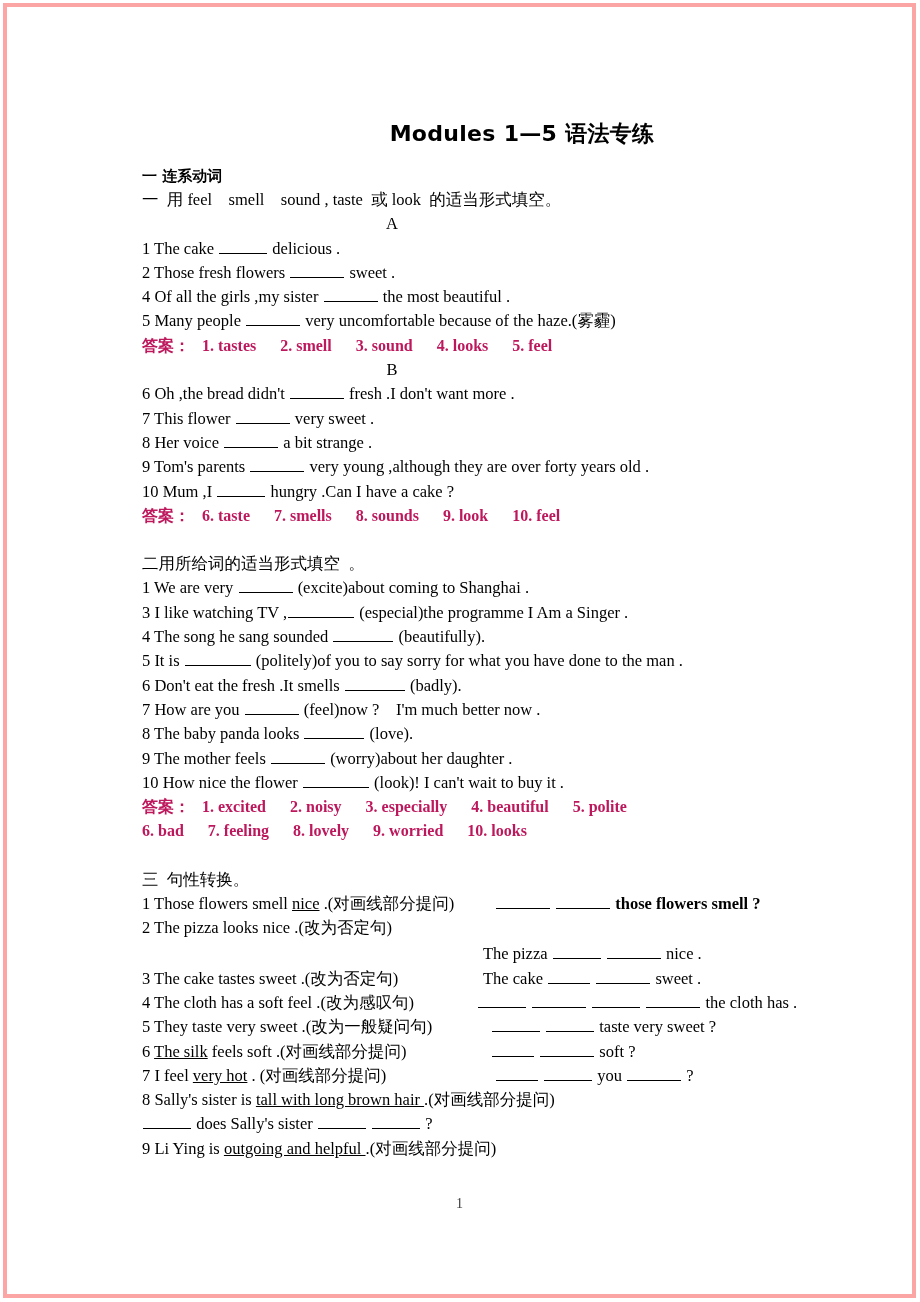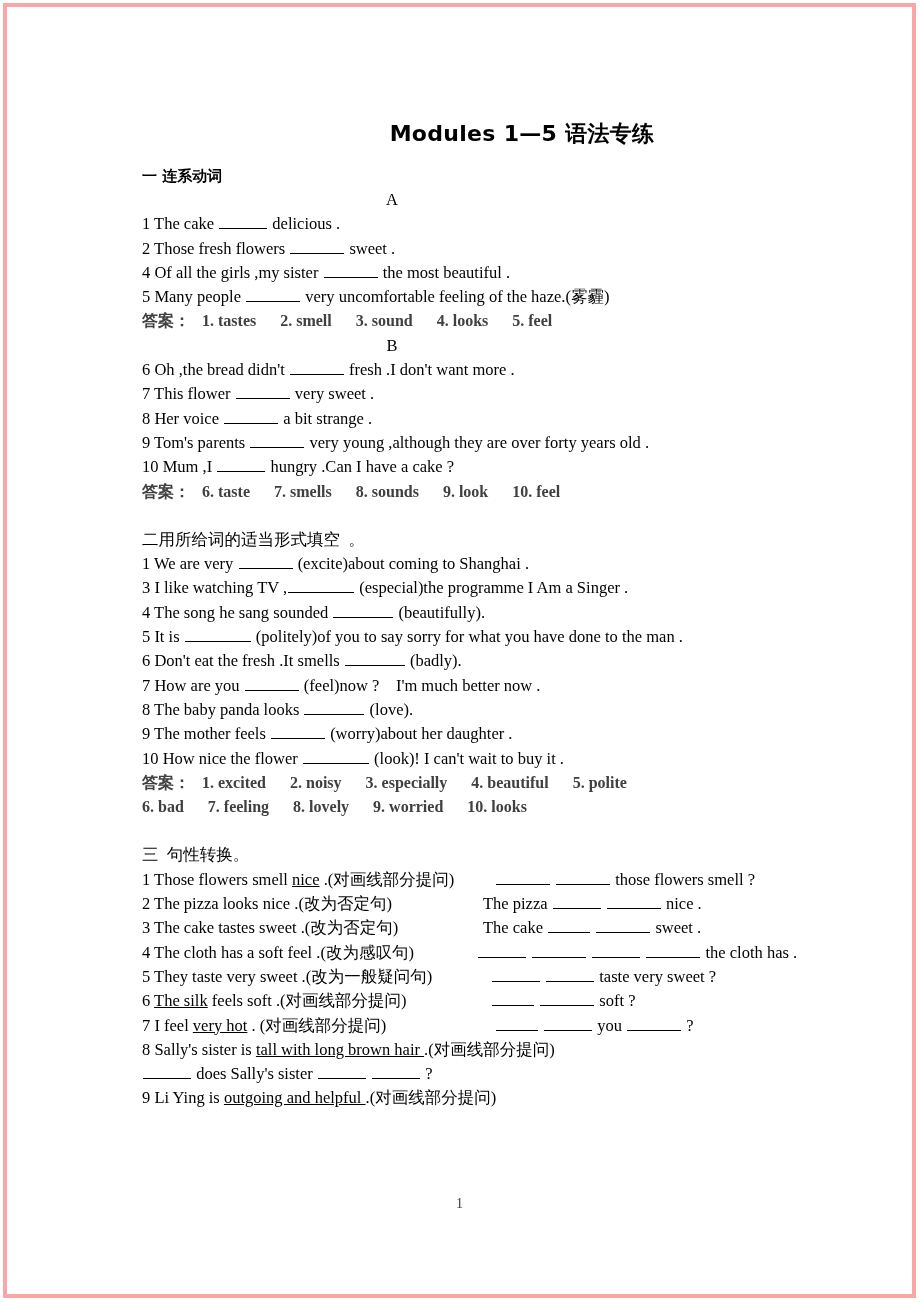--- a/index.html
+++ b/index.html
@@ -58,21 +58,21 @@
   }
   .line.sec-head {
     font-size: 16.5px;
     line-height: 24.3px;
   }
   .line.centered {
     text-align: center;
     padding-right: 200px;
   }
   .line.answer {
-    color: #404040;
+    color: #be185d;
     font-weight: bold;
     font-size: 16px;
     line-height: 24.3px;
   }
   .spacer {
     height: 24px;
   }
   
   .conv-row {
     display: flex;
@@ -111,27 +111,28 @@
 </style>
 </head>
 <body>
 
 <div class="page">
   <div class="content">
 
     <div class="doc-title">Modules 1—5  语法专练</div>
 
     <div class="line cn-head">一 连系动词</div>
+    <div class="line sec-head">一  用 feel    smell    sound , taste  或 look  的适当形式填空。</div>
 
     <div class="line centered">A</div>
     <div>
         <div class="line"><span>1 The cake </span><span class="blank" style="width: 48px;"></span><span> delicious .</span></div>
         <div class="line"><span>2 Those fresh flowers </span><span class="blank" style="width: 54px;"></span><span> sweet .</span></div>
         <div class="line"><span>4 Of all the girls ,my sister </span><span class="blank" style="width: 54px;"></span><span> the most beautiful .</span></div>
-        <div class="line"><span>5 Many people </span><span class="blank" style="width: 54px;"></span><span> very uncomfortable feeling of the haze.(雾霾)</span></div>
+        <div class="line"><span>5 Many people </span><span class="blank" style="width: 54px;"></span><span> very uncomfortable because of the haze.(雾霾)</span></div>
       </div>
     <div class="line answer">答案：   1. tastes      2. smell      3. sound      4. looks      5. feel</div>
 
     <div class="line centered">B</div>
     <div>
         <div class="line"><span>6 Oh ,the bread didn't </span><span class="blank" style="width: 54px;"></span><span> fresh .I don't want more .</span></div>
         <div class="line"><span>7 This flower </span><span class="blank" style="width: 54px;"></span><span> very sweet .</span></div>
         <div class="line"><span>8 Her voice </span><span class="blank" style="width: 54px;"></span><span> a bit strange .</span></div>
         <div class="line"><span>9 Tom's parents </span><span class="blank" style="width: 54px;"></span><span> very young ,although they are over forty years old .</span></div>
         <div class="line"><span>10 Mum ,I </span><span class="blank" style="width: 48px;"></span><span> hungry .Can I have a cake ?</span></div>
@@ -152,22 +153,22 @@
         <div class="line"><span>9 The mother feels </span><span class="blank" style="width: 54px;"></span><span> (worry)about her daughter .</span></div>
         <div class="line"><span>10 How nice the flower </span><span class="blank" style="width: 66px;"></span><span> (look)! I can't wait to buy it .</span></div>
       </div>
     <div class="line answer">答案：   1. excited      2. noisy      3. especially      4. beautiful      5. polite</div>
     <div class="line answer">6. bad      7. feeling      8. lovely      9. worried      10. looks</div>
 
     <div class="spacer"></div>
 
     <div class="line sec-head">三  句性转换。</div>
     <div>
-        <div class="conv-row"><div class="conv-left"><span>1 Those flowers smell </span><u class="ul">nice</u><span> .(对画线部分提问)</span></div><div class="conv-right" style="padding-left: 18px;"><span class="blank" style="width: 54px;"></span><span> </span><span class="blank" style="width: 54px;"></span><span> those flowers smell ?</span></div></div>
-        <div class="conv-row"><div class="conv-left"><span>2 The pizza looks nice .(改为否定句)</span></div><div class="conv-right" style="padding-left: 6px;"><span>The pizza </span><span class="blank" style="width: 48px;"></span><span> </span><span class="blank" style="width: 54px;"></span><span> nice .</span></div></div>
+        <div class="conv-row"><div class="conv-left"><span>1 Those flowers smell </span><u class="ul">nice</u><span> .(对画线部分提问)</span></div><div class="conv-right" style="padding-left: 18px; font-weight: bold;"><span class="blank" style="width: 54px;"></span><span> </span><span class="blank" style="width: 54px;"></span><span> those flowers smell ?</span></div></div>
+        <div class="conv-row"><div class="conv-left"><span>2 The pizza looks nice .(改为否定句)</span></div><div class="conv-right" style="padding-left: 6px; margin-top: 26px;"><span>The pizza </span><span class="blank" style="width: 48px;"></span><span> </span><span class="blank" style="width: 54px;"></span><span> nice .</span></div></div>
         <div class="conv-row"><div class="conv-left"><span>3 The cake tastes sweet .(改为否定句)</span></div><div class="conv-right" style="padding-left: 6px;"><span>The cake </span><span class="blank" style="width: 42px;"></span><span> </span><span class="blank" style="width: 54px;"></span><span> sweet .</span></div></div>
         <div class="conv-row"><div class="conv-left"><span>4 The cloth has a soft feel .(改为感叹句)</span></div><div class="conv-right"><span class="blank" style="width: 48px;"></span><span> </span><span class="blank" style="width: 54px;"></span><span> </span><span class="blank" style="width: 48px;"></span><span> </span><span class="blank" style="width: 54px;"></span><span> the cloth has .</span></div></div>
         <div class="conv-row"><div class="conv-left"><span>5 They taste very sweet .(改为一般疑问句)</span></div><div class="conv-right" style="padding-left: 14px;"><span class="blank" style="width: 48px;"></span><span> </span><span class="blank" style="width: 48px;"></span><span> taste very sweet ?</span></div></div>
         <div class="conv-row"><div class="conv-left"><span>6 </span><u class="ul">The silk</u><span> feels soft .(对画线部分提问)</span></div><div class="conv-right" style="padding-left: 14px;"><span class="blank" style="width: 42px;"></span><span> </span><span class="blank" style="width: 54px;"></span><span> soft ?</span></div></div>
         <div class="conv-row"><div class="conv-left"><span>7 I feel </span><u class="ul">very hot</u><span> . (对画线部分提问)</span></div><div class="conv-right" style="padding-left: 18px;"><span class="blank" style="width: 42px;"></span><span> </span><span class="blank" style="width: 48px;"></span><span> you </span><span class="blank" style="width: 54px;"></span><span> ?</span></div></div>
       </div>
     <div>
         <div class="line"><span>8 Sally's sister is </span><u class="ul">tall with long brown hair </u><span>.(对画线部分提问)</span></div>
         <div class="line"><span class="blank" style="width: 48px;"></span><span> does Sally's sister </span><span class="blank" style="width: 48px;"></span><span> </span><span class="blank" style="width: 48px;"></span><span> ?</span></div>
       </div>

